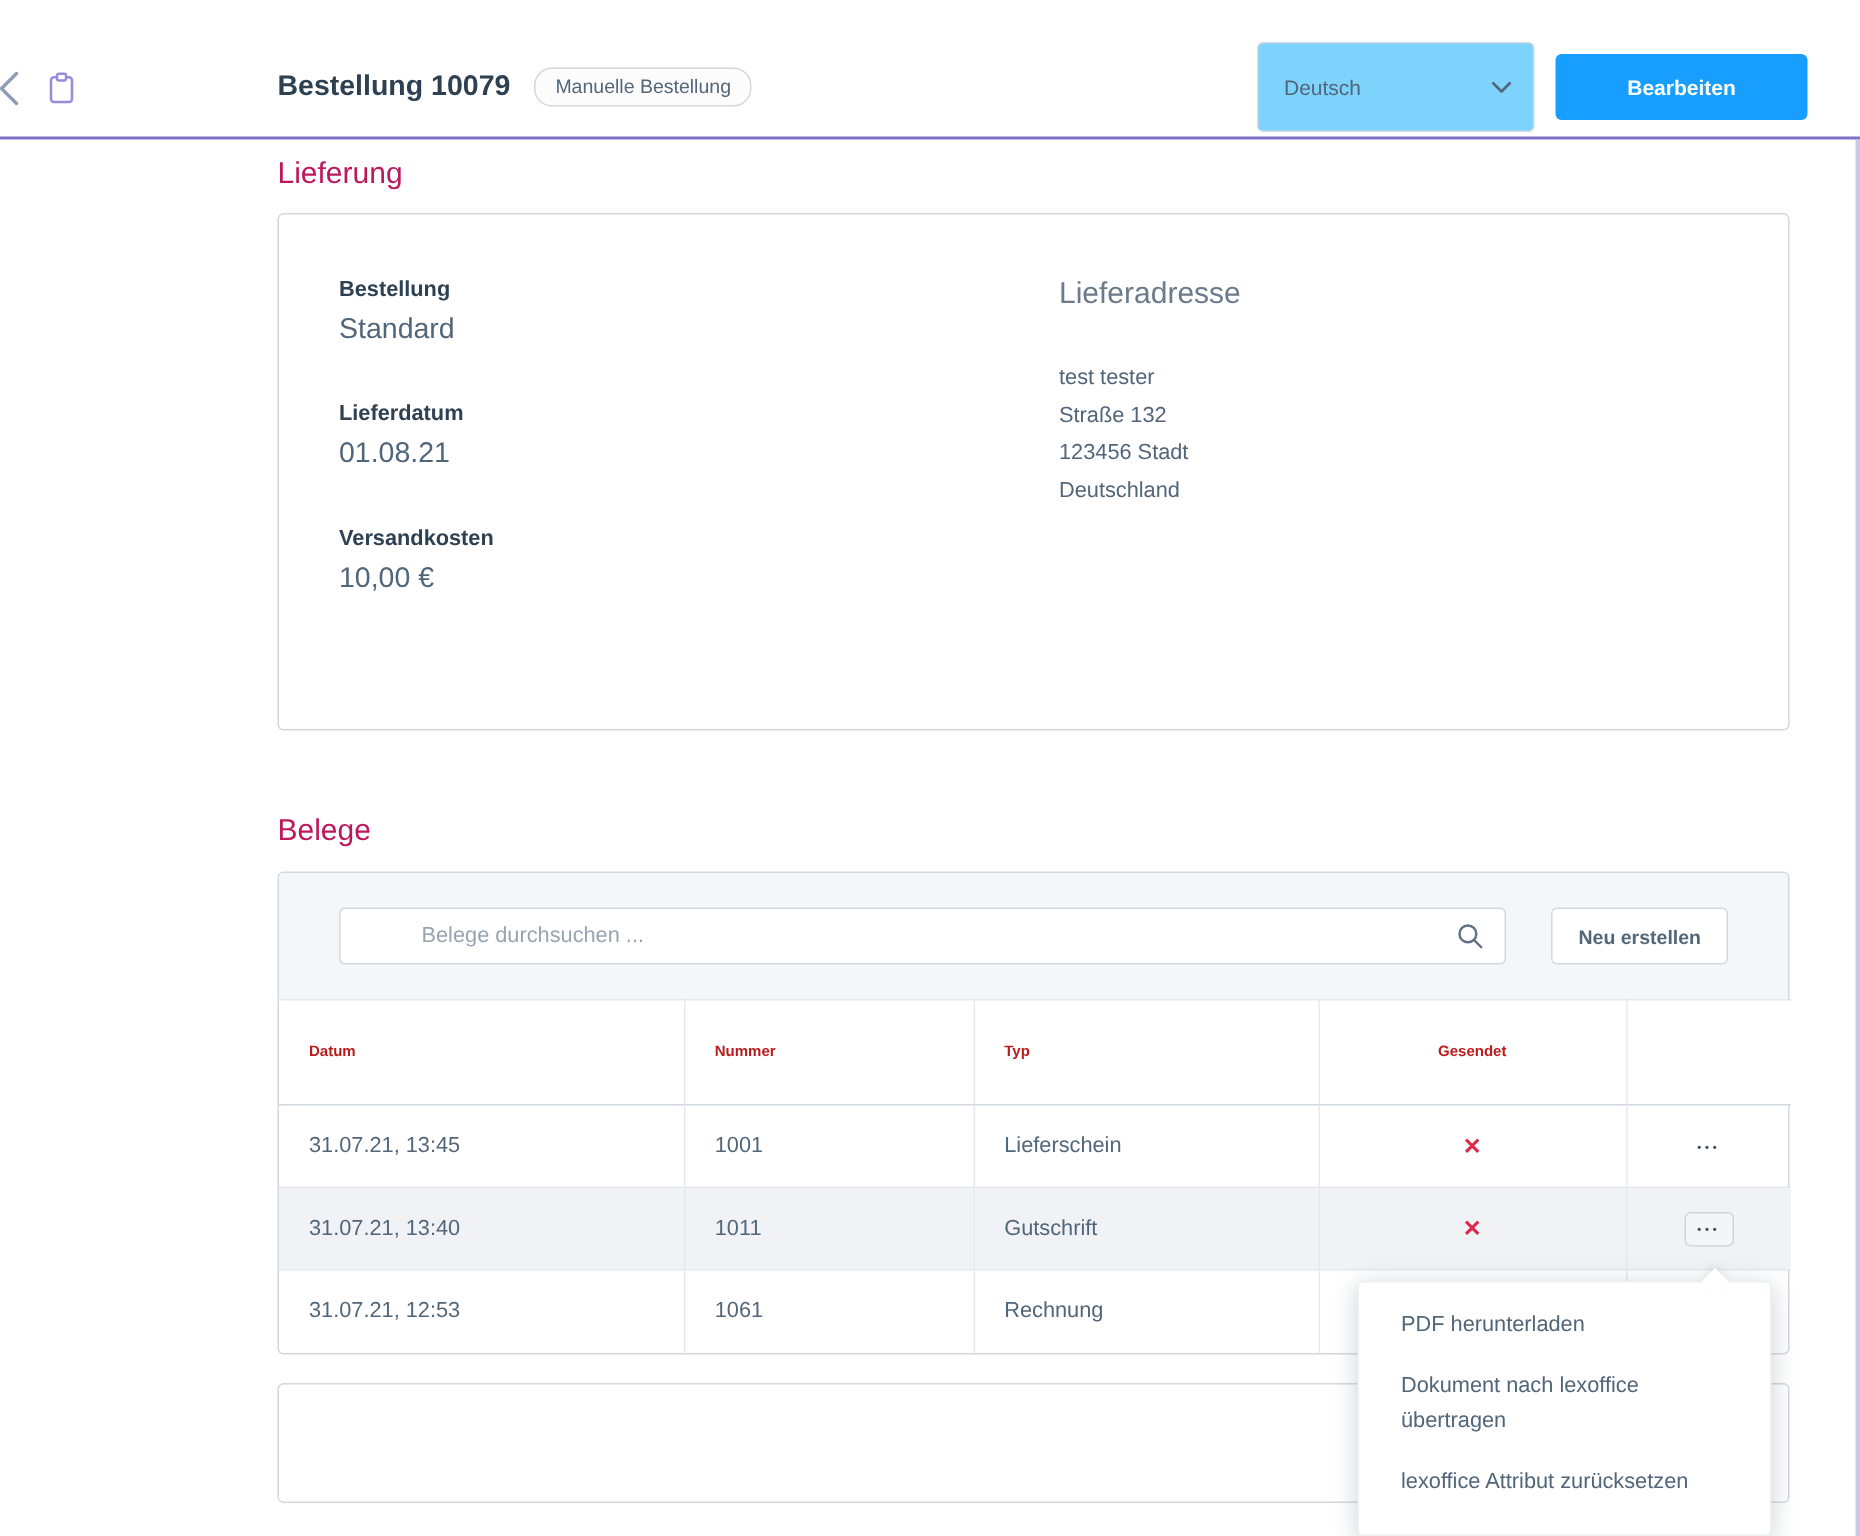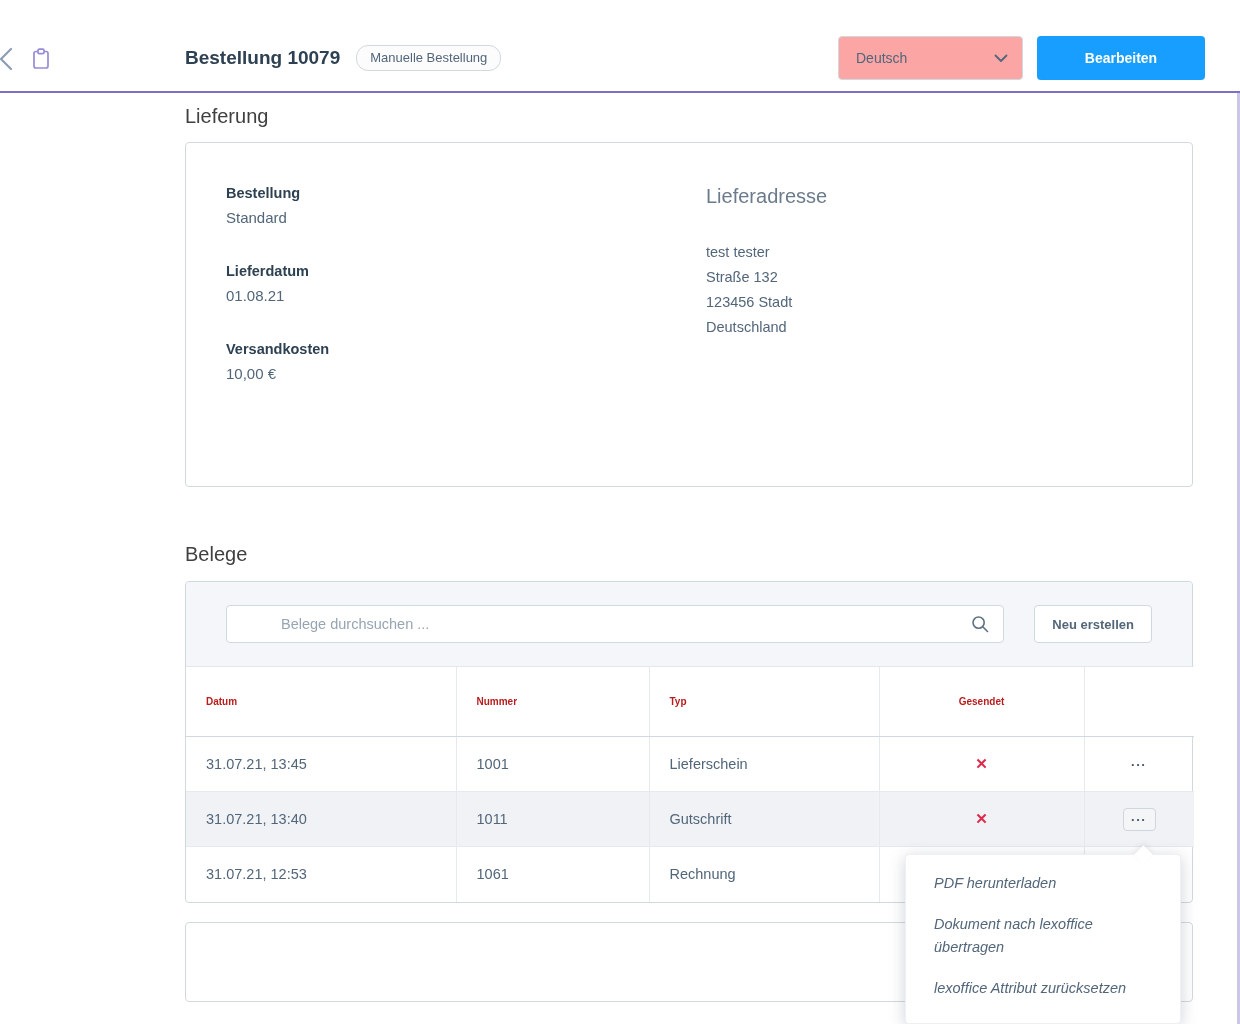--- a/index.html
+++ b/index.html
@@ -29,48 +29,48 @@
     border: 1px solid #d1d9e0;
     border-radius: 12px;
     padding: 4px 13px 5px;
     font-size: 13px;
     color: #52667a;
     background: #fcfcfd;
     white-space: nowrap;
   }
   .header-right { margin-left: auto; margin-right: 35px; display: flex; gap: 14px; align-items: center; }
   .lang-select {
-    width: 185px; height: 44px;
+    width: 185px; height: 60px;
     border: 1px solid #d1d9e0; border-radius: 4px;
     display: flex; align-items: center; justify-content: space-between;
     padding: 0 14px 0 17px;
-    font-size: 14px; color: #52667a; background: #fca5a5; cursor: pointer;
+    font-size: 14px; color: #52667a; background: #7dd3fc; cursor: pointer;
   }
   .edit-btn {
     width: 168px; height: 44px;
     background: #189eff; border: none; border-radius: 4px;
     color: #fff; font-weight: bold; font-size: 14px;
     font-family: inherit; cursor: pointer;
   }
 
   
   .content { width: 1008px; margin-left: 185px; }
-  .section-title { font-size: 20px; font-weight: normal; color: #404040; }
+  .section-title { font-size: 20px; font-weight: normal; color: #be185d; }
   .t-lieferung { margin-top: 12px; }
   .t-belege { margin-top: 56px; }
   .t-zusatz { margin-top: 57px; }
 
   .card { border: 1px solid #d1d9e0; border-radius: 4px; background: #fff; }
 
   
   .delivery-card { margin-top: 14px; height: 345px; padding: 42px 40px; display: flex; }
   .delivery-fields { width: 480px; }
   .field { margin-bottom: 37px; }
   .field-label { font-weight: bold; color: #2e4152; font-size: 14.5px; margin-bottom: 8px; }
-  .field-value { font-size: 15px; color: #52667a; }
+  .field-value { font-size: 19px; color: #52667a; }
   .address-col { flex: 1; }
   .address-title { font-size: 20px; font-weight: normal; color: #6c7b8c; margin-bottom: 32px; }
   .address-line { font-size: 14.5px; line-height: 25px; }
 
   
   .docs-card { margin-top: 15px; }
   .docs-toolbar {
     background: #f4f6f9;
     border-radius: 4px 4px 0 0;
     padding: 23px 40px;
@@ -141,21 +141,20 @@
   .context-menu {
     position: absolute;
     left: 905px; top: 829px;
     width: 276px;
     background: #fff;
     border: 1px solid #eef0f3;
     border-radius: 4px;
     box-shadow: 0 3px 16px rgba(84, 94, 118, 0.28);
     padding: 8px 0 14px;
     z-index: 10;
-    font-style: italic;
   }
   .context-menu::before {
     content: "";
     position: absolute;
     top: -7px; right: 30px;
     width: 13px; height: 13px;
     background: #fff;
     transform: rotate(45deg);
     box-shadow: -2px -2px 5px rgba(84, 94, 118, 0.10);
   }

